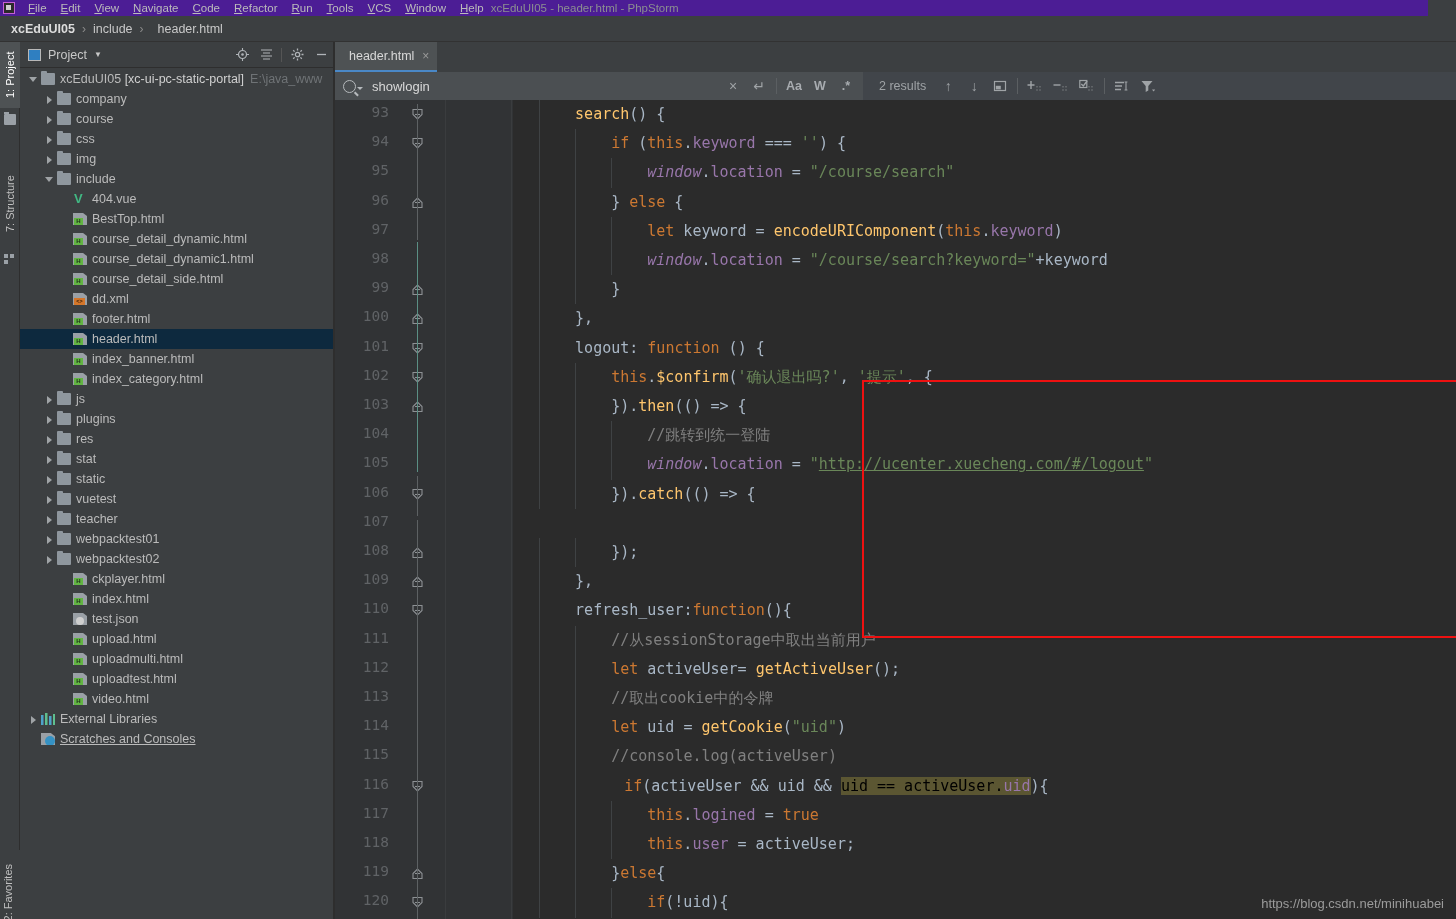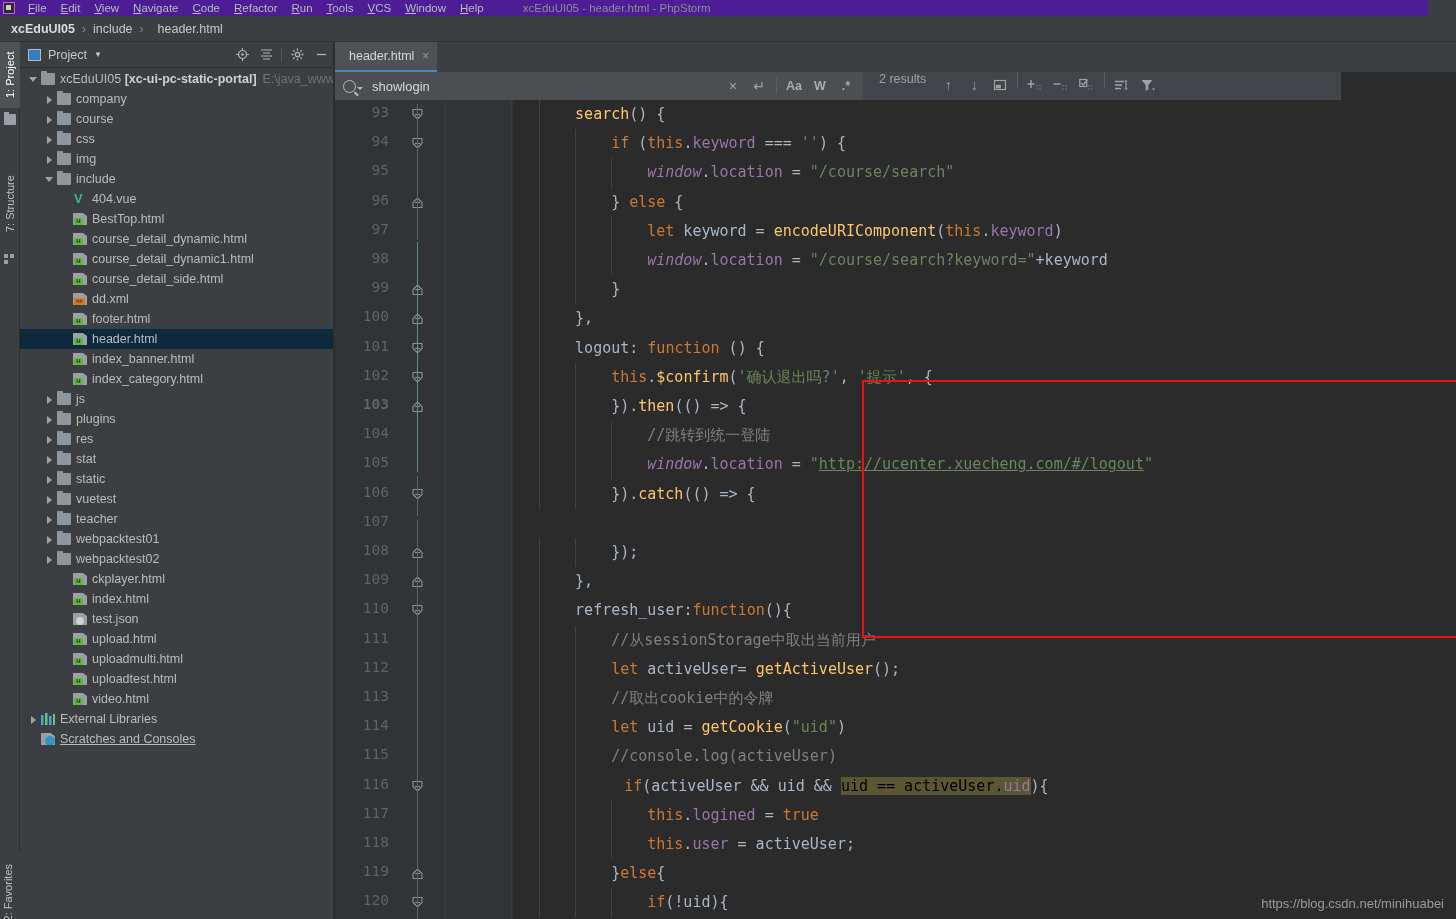--- a/index.html
+++ b/index.html
@@ -20,21 +20,21 @@
   .menubar .applogo{
     width:12px;height:12px;margin:0 6px 0 3px;border:1.5px solid #c45fd6;
     background:#2b2b2b;flex:none;position:relative;
   }
   .menubar .applogo:after{
     content:"";position:absolute;left:2px;top:2px;width:5px;height:5px;background:#cfcfcf;
   }
   .menubar .mi{padding:0 7px;white-space:nowrap;}
   .menubar .mi u{text-decoration:underline;}
   .menubar .wintitle{
-    margin-left:32px;color:#8c8f91;font-size:11.5px;white-space:nowrap;
+    color:#8c8f91;font-size:11.5px;white-space:nowrap;
   }
 
   
   .breadcrumb{
     position:absolute;left:0;top:16px;width:1456px;height:26px;
     background:#3c3f41;display:flex;align-items:center;padding-left:11px;
     font-size:12.5px;color:#c8c8c8;border-bottom:1px solid #323232;
   }
   .breadcrumb .crumb{white-space:nowrap;}
   .breadcrumb .crumb.bold{font-weight:bold;color:#dcdcdc;}
@@ -127,21 +127,21 @@
       linear-gradient(#5fbf8f,#5fbf8f) 4px 0/2.5px 12px no-repeat,
       linear-gradient(#4ea3c9,#4ea3c9) 8px 3px/2.5px 9px no-repeat,
       linear-gradient(#5fbf8f,#5fbf8f) 12px 1px/2.5px 11px no-repeat;
   }
   .fico.scratch{background:#9aa0a6;clip-path:polygon(0 0,70% 0,100% 28%,100% 100%,0 100%);}
   .fico.scratch:after{
     content:"";position:absolute;left:4px;top:3px;width:10px;height:10px;border-radius:50%;
     background:#3592c4;
   }
   .tlabel{line-height:20px;}
-  .tlabel .b{font-weight:bold;color:#d0d0d0;}
+  .tlabel .b{font-weight:normal;color:#d0d0d0;}
   .tpath{color:#6f7376;margin-left:6px;}
 
   .vsplit{position:absolute;left:333px;top:42px;width:2px;height:877px;background:#2e2e2e;}
 
   
   .editor{
     position:absolute;left:335px;top:42px;width:1121px;height:877px;background:#2b2b2b;
   }
   .tabbar{
     position:absolute;left:0;top:0;width:1121px;height:30px;background:#3c3f41;
@@ -149,22 +149,22 @@
   .etab{
     position:absolute;left:0;top:0;height:30px;display:flex;align-items:center;
     padding:0 8px 0 8px;background:#4e5254;border-bottom:2px solid #4a88c7;
     font-size:12.5px;color:#d8d8d8;
   }
   .etab .fico{margin-right:6px;}
   .etab .tclose{margin-left:8px;color:#9a9a9a;font-size:12px;}
 
   
   .searchrow{
-    position:absolute;left:0;top:30px;width:1006px;height:28px;background:#41454a;
-    display:flex;align-items:flex-start;
+    position:absolute;left:0;top:30px;width:1121px;height:28px;background:#41454a;
+    display:flex;align-items:center;
   }
   .searchfield{
     width:528px;height:28px;background:#4b4f52;display:flex;align-items:center;
     padding:0 4px 0 8px;
   }
   .srch-ico{
     width:13px;height:13px;border:1.6px solid #b6babd;border-radius:50%;flex:none;position:relative;
   }
   .srch-ico:after{
     content:"";position:absolute;right:-4px;bottom:-3px;width:5px;height:1.6px;
@@ -602,21 +602,21 @@
               <path d="M4 6.5h5" stroke="#8d9194" stroke-width="1.1"></path>
             </svg>
           </div>
           <div class="lnum" style="top: 266.8px;">102</div>
           <div class="fold" style="top: 270.8px;">
             <svg width="13" height="13" viewBox="0 0 13 13">
               <path d="M2 1.5v5L6.5 11 11 6.5v-5z" fill="none" stroke="#8d9194" stroke-width="1.1"></path>
               <path d="M4 6.5h5" stroke="#8d9194" stroke-width="1.1"></path>
             </svg>
           </div>
-          <div class="lnum" style="top: 296px; font-weight: bold;">103</div>
+          <div class="lnum" style="top: 296px;">103</div>
           <div class="fold" style="top: 300px;">
             <svg width="13" height="13" viewBox="0 0 13 13">
               <path d="M2 11.5V6.5L6.5 2 11 6.5v5z" fill="none" stroke="#8d9194" stroke-width="1.1"></path>
               <path d="M4 6.5h5" stroke="#8d9194" stroke-width="1.1"></path>
             </svg>
           </div>
           <div class="lnum" style="top: 325.2px;">104</div>
           <div class="lnum" style="top: 354.4px;">105</div>
           <div class="lnum" style="top: 383.6px;">106</div>
           <div class="fold" style="top: 387.6px;">

